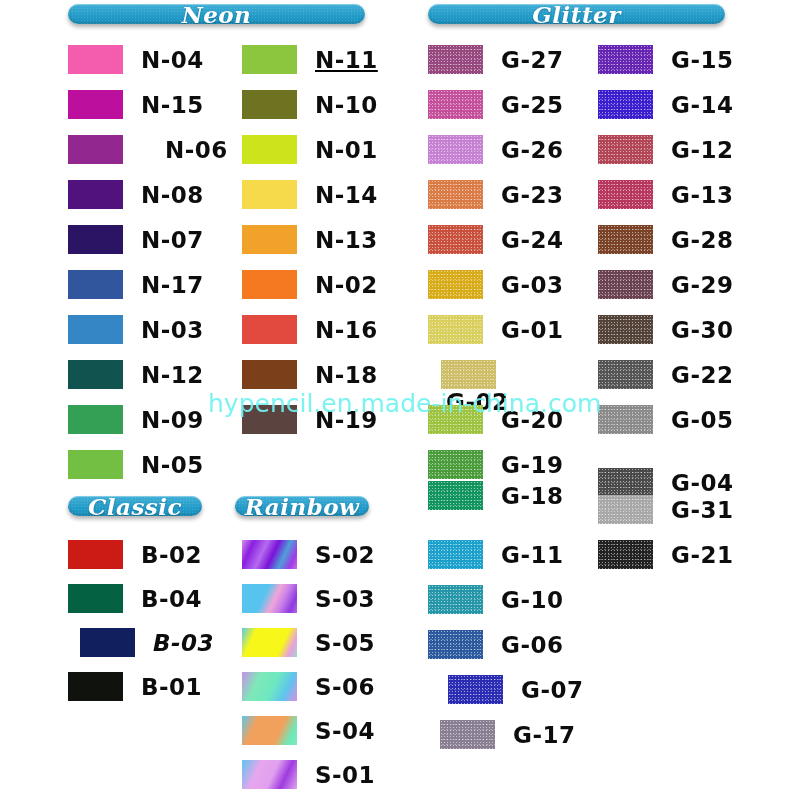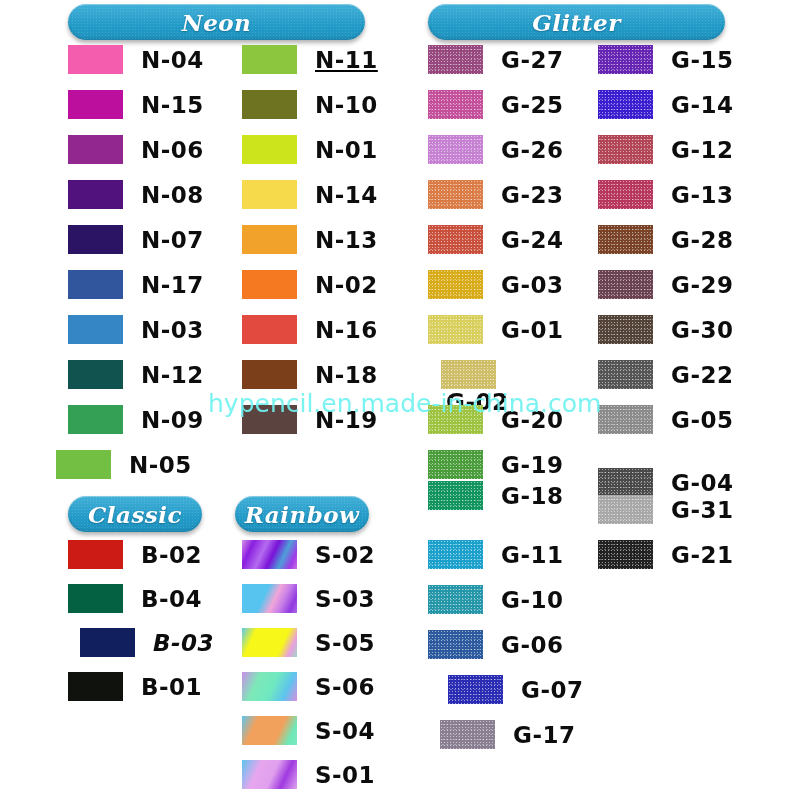--- a/index.html
+++ b/index.html
@@ -20,21 +20,21 @@
   .chart {
     position: absolute;
     left: 0; top: 0;
     width: 800px;
     height: 800px;
   }
 
   
   .pill {
     position: absolute;
-    height: 36px;
+    height: 20px;
     border-radius: 18px;
     background:
       linear-gradient(180deg,
         #41b0d8 0%,
         #2fa2cd 38%,
         #219ac7 62%,
         #1f93c0 100%);
     box-shadow:
       0 3px 4px rgba(0,0,0,0.30),
       inset 0 1px 0 rgba(255,255,255,0.35),
@@ -129,21 +129,21 @@
         <span class="pill-label">Neon</span>
       </div>
       <div class="swatch-row" style="left: 68px; top: 45px;">
         <div class="swatch" style="background: rgb(244, 92, 173);"></div>
         <span class="swatch-label">N-04</span>
       </div>
       <div class="swatch-row" style="left: 68px; top: 90px;">
         <div class="swatch" style="background: rgb(189, 15, 158);"></div>
         <span class="swatch-label">N-15</span>
       </div>
-      <div class="swatch-row" style="left: 68px; top: 135px;">
+      <div class="swatch-row" style="left: 68px; top: 135px; gap: 24px;">
         <div class="swatch" style="background: rgb(145, 39, 143);"></div>
         <span class="swatch-label">N-06</span>
       </div>
       <div class="swatch-row" style="left: 68px; top: 180px;">
         <div class="swatch" style="background: rgb(81, 18, 126);"></div>
         <span class="swatch-label">N-08</span>
       </div>
       <div class="swatch-row" style="left: 68px; top: 225px;">
         <div class="swatch" style="background: rgb(43, 20, 100);"></div>
         <span class="swatch-label">N-07</span>
@@ -157,21 +157,21 @@
         <span class="swatch-label">N-03</span>
       </div>
       <div class="swatch-row" style="left: 68px; top: 360px;">
         <div class="swatch" style="background: rgb(17, 84, 79);"></div>
         <span class="swatch-label">N-12</span>
       </div>
       <div class="swatch-row" style="left: 68px; top: 405px;">
         <div class="swatch" style="background: rgb(52, 160, 85);"></div>
         <span class="swatch-label">N-09</span>
       </div>
-      <div class="swatch-row" style="left: 56px; top: 450px;">
+      <div class="swatch-row" style="left: 68px; top: 450px;">
         <div class="swatch" style="background: rgb(114, 191, 68);"></div>
         <span class="swatch-label">N-05</span>
       </div>
       <div class="swatch-row" style="left: 242px; top: 45px; text-decoration: underline;">
         <div class="swatch" style="background: rgb(140, 198, 62);"></div>
         <span class="swatch-label">N-11</span>
       </div>
       <div class="swatch-row" style="left: 242px; top: 90px;">
         <div class="swatch" style="background: rgb(110, 115, 34);"></div>
         <span class="swatch-label">N-10</span>

